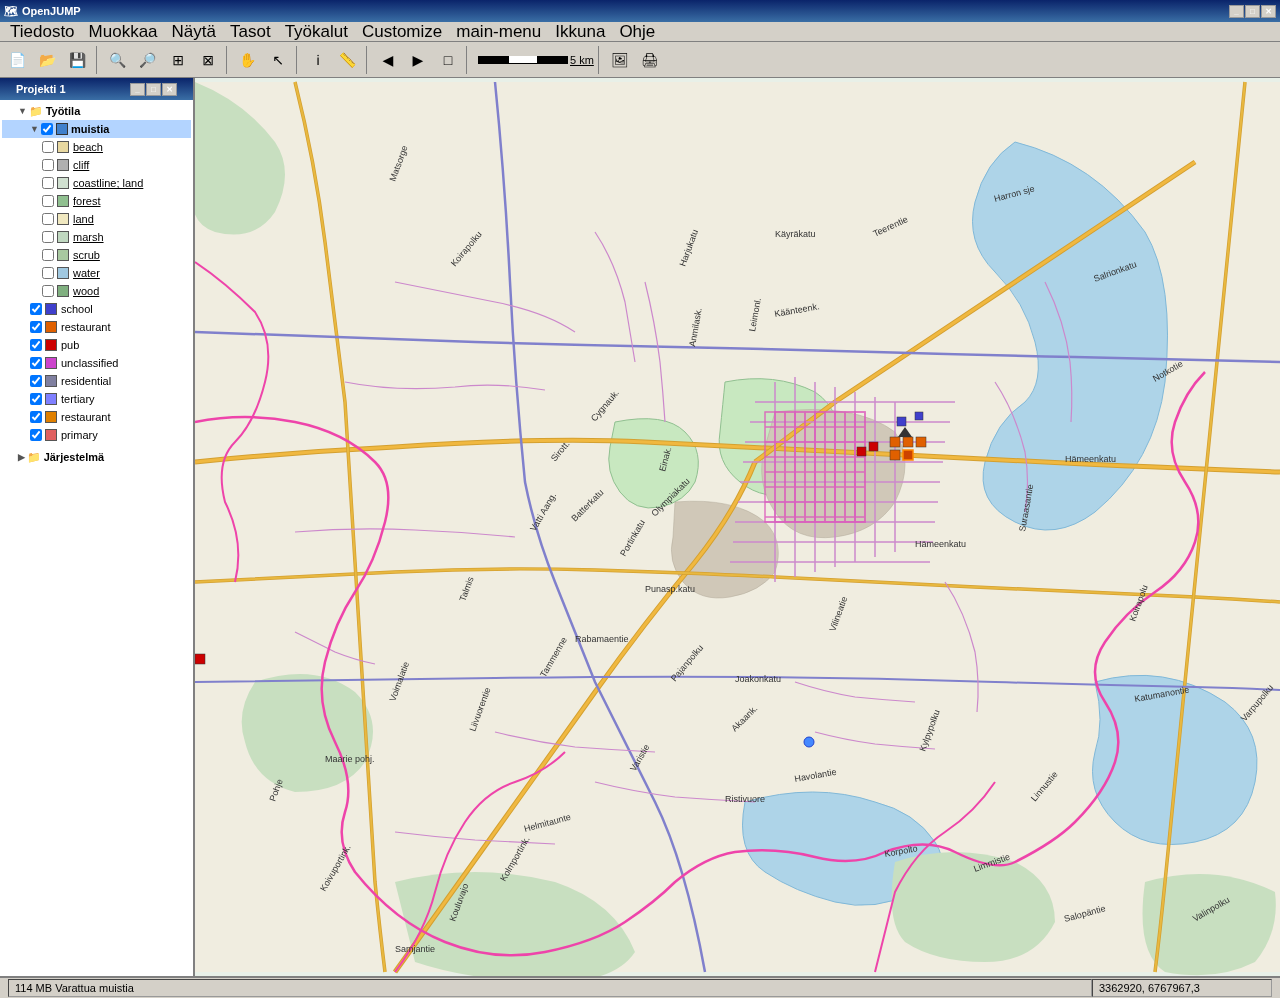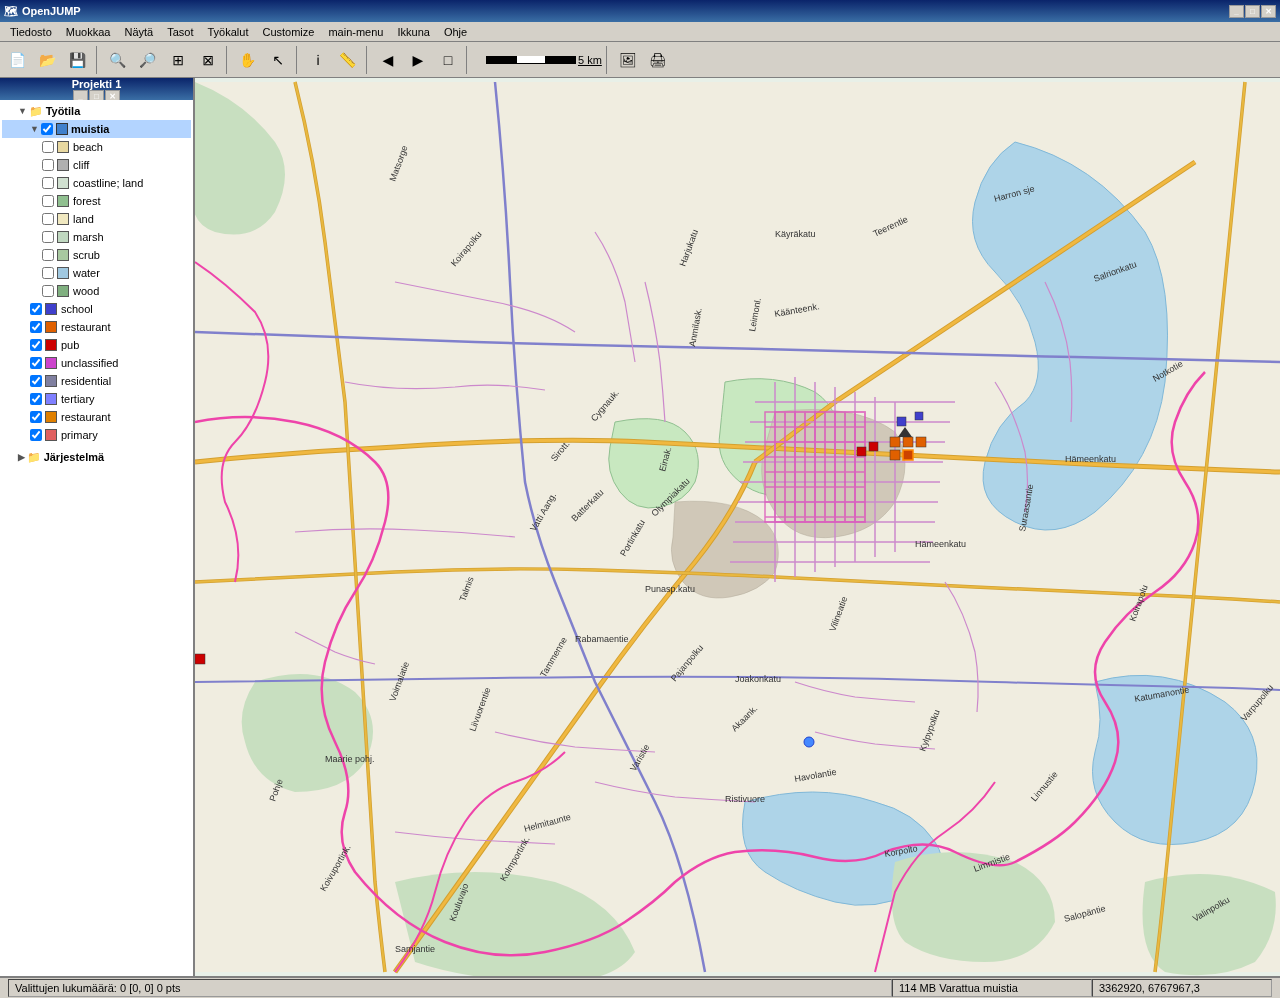--- a/index.html
+++ b/index.html
@@ -24,21 +24,21 @@
       background: #d4d0c8;
       height: 20px;
       display: flex;
       align-items: center;
       padding: 0 4px;
       border-bottom: 1px solid #808080;
       gap: 2px;
     }
     .menu-item {
       padding: 2px 6px;
-      font-size: 11px;
+      font-size: 17px;
       cursor: pointer;
     }
 
     
     .toolbar {
       background: #d4d0c8;
       height: 36px;
       display: flex;
       align-items: center;
       padding: 2px 4px;
@@ -74,21 +74,20 @@
     .project-title-bar {
       background: linear-gradient(to bottom, #0a246a, #3a6ea5);
       color: white;
       height: 22px;
       display: flex;
       align-items: center;
       justify-content: space-between;
       padding: 0 16px;
       font-size: 11px;
       font-weight: bold;
-      flex-direction: column;
     }
 
     .tree-view {
       flex: 1;
       overflow-y: auto;
       background: white;
       padding: 2px;
     }
 
     .expand-icon { font-size: 9px; margin-right: 2px; color: #555; }
@@ -107,21 +106,21 @@
       display: flex;
       align-items: center;
       height: 18px;
       padding-left: 4px;
       cursor: pointer;
       font-size: 11px;
     }
 
     .indent1 { padding-left: 16px; }
     .indent2 { padding-left: 28px; }
-    .indent3 { padding-left: 40px; }
+    .indent3 { padding-left: 40px; text-decoration: underline; }
 
     
     .map-area {
       flex: 1;
       position: relative;
       overflow: hidden;
       background: #e8f0e8;
     }
 
     
@@ -164,21 +163,21 @@
       pointer-events: none;
       left: 520px;
       top: 370px;
     }
     .tooltip-title { font-weight: bold; margin-bottom: 2px; }
 
     
     .win-btns { display: flex; gap: 1px; }
     .wb { width: 15px; height: 13px; background: #d4d0c8; border: 1px solid #999; font-size: 8px; display: flex; align-items: center; justify-content: center; cursor: pointer; font-weight: bold; }
 
-    .scale-indicator { display: flex; align-items: center; gap: 2px; margin-left: 12px; text-decoration: underline; }
+    .scale-indicator { display: flex; align-items: center; gap: 2px; margin-left: 4px; text-decoration: underline; }
   </style>
 </head>
 <body>
 
 <div class="title-bar">
   <div class="title-bar-left">
     <span>🗺</span>
     <span>OpenJUMP</span>
   </div>
   <div class="win-btns">
@@ -551,21 +550,18 @@
 
       <polygon points="703,355 710,345 717,355" fill="#333"></polygon>
     </svg>
 
     
   </div>
 </div>
 
 <div class="status-bar">
   <div class="status-section">
-    <span>Valittujen lukumäärä: 0 [0, 0] 0 pts</span>
-  </div>
-  <div class="status-section">
     <span>114 MB Varattua muistia</span>
   </div>
   <div class="status-section" style="margin-left:auto;">
     <span>3362920, 6767967,3</span>
   </div>
 </div>
 
 </body></html>

